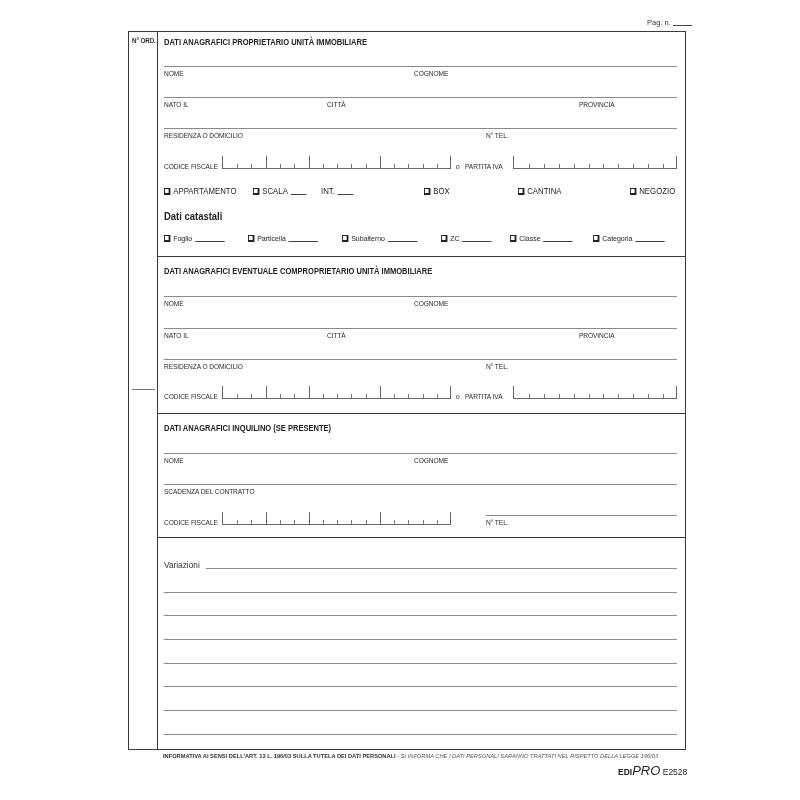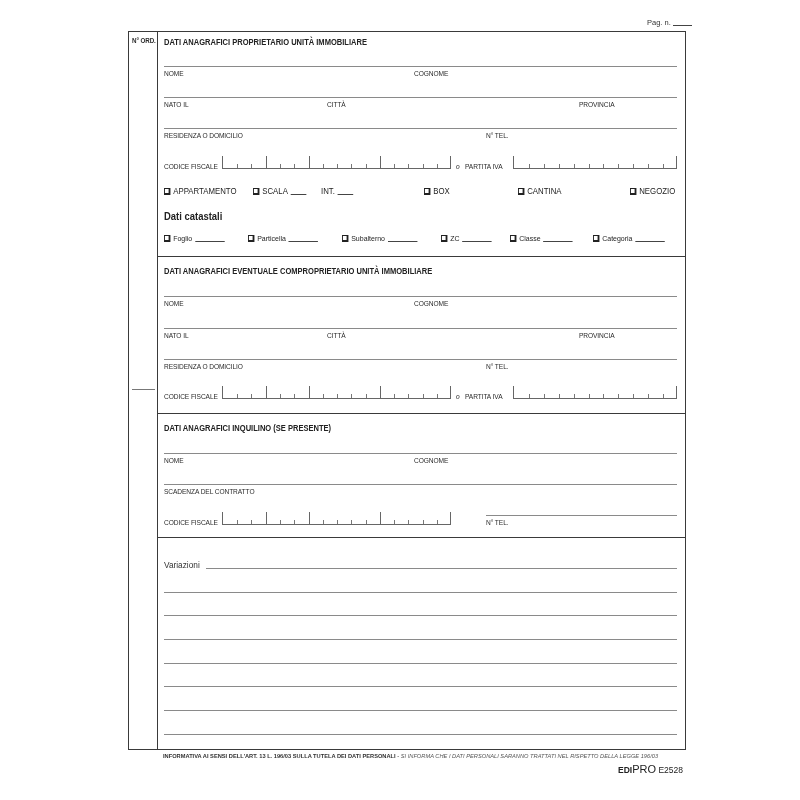--- a/index.html
+++ b/index.html
@@ -23,21 +23,21 @@
   .blank { display: inline-block; height: 1px; background: #444; margin-left: 3px; vertical-align: bottom; position: relative; top: 3px; }
 
   .dc-title { position: absolute; font-size: 10.5px; font-weight: bold; color: #222; transform: scaleX(0.9); transform-origin: left top; }
 
   .footer { position: absolute; left: 163px; top: 752px; font-size: 6.2px; white-space: nowrap; color: #333; transform: scaleX(0.92); transform-origin: left top; }
   .footer .b { font-weight: bold; }
   .footer .i { font-style: italic; color: #555; }
 
   .brand { position: absolute; left: 618px; top: 763px; font-size: 8.5px; white-space: nowrap; color: #222; }
   .brand .edi { font-weight: bold; }
-  .brand .pro { font-size: 11px; }
+  .brand .pro { font-style: italic; font-size: 13px; }
 
   .pag { position: absolute; left: 647px; top: 18px; font-size: 7.5px; color: #333; white-space: nowrap; }
   .pag .u { display: inline-block; width: 19px; height: 1px; background: #444; margin-left: 2px; vertical-align: bottom; position: relative; top: -1px; }
 
   .var-label { position: absolute; font-size: 9px; color: #333; transform: scaleX(0.92); transform-origin: left top; }
 </style>
 </head>
 <body>
 
 <div class="pag">

